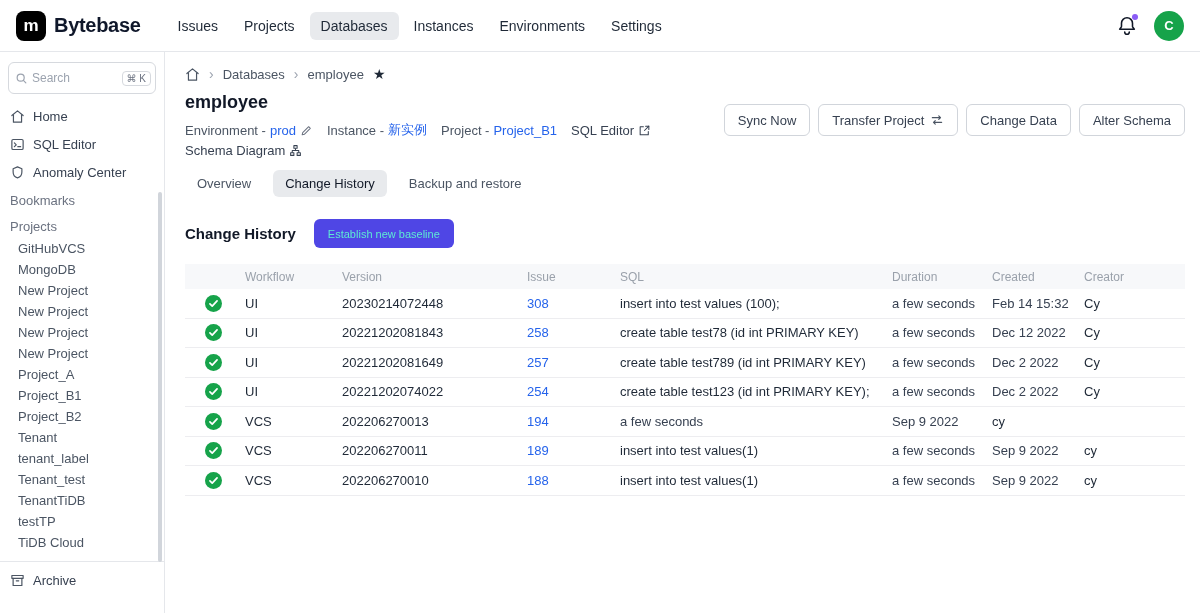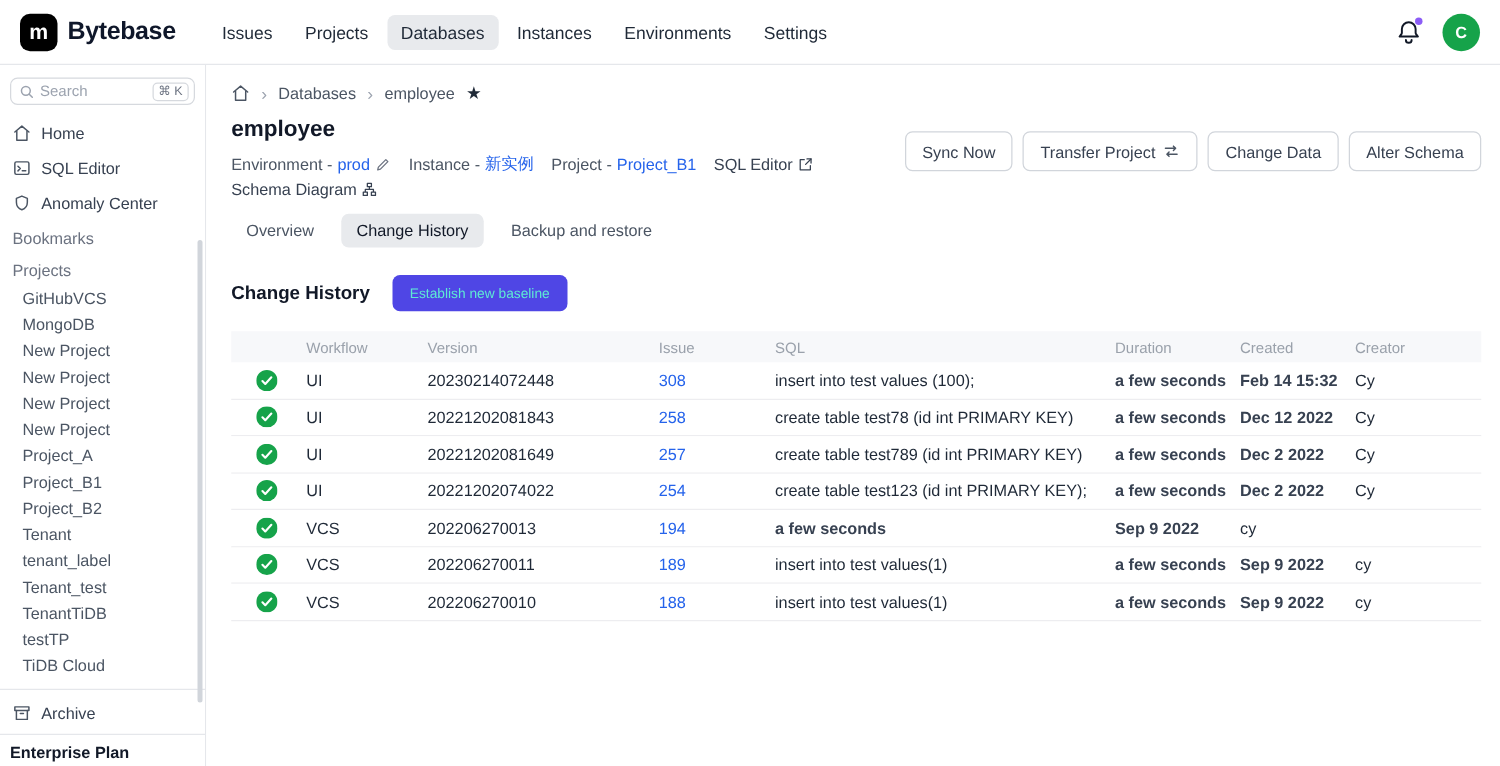--- a/index.html
+++ b/index.html
@@ -18,21 +18,21 @@
   .topnav-item.active { background:#e8eaed; }
   .top-right { margin-left:auto; display:flex; align-items:center; gap:16px; }
   .bell { position:relative; width:22px; height:22px; cursor:pointer; }
   .bell-dot { position:absolute; top:-1px; right:0; width:6px; height:6px; border-radius:50%; background:#8b5cf6; }
   .avatar { width:30px; height:30px; border-radius:50%; background:#16a34a; color:#fff;
     display:flex; align-items:center; justify-content:center; font-size:13px; font-weight:700; cursor:pointer; }
 
   
   .sidebar { position:absolute; top:52px; left:0; bottom:0; width:165px;
     border-right:1px solid #e5e7eb; background:#fff; font-size:13px; padding-top:10px; }
-  .search-box { margin:0 8px 8px 8px; height:22px; border:1px solid #d6d9de; border-radius:6px;
+  .search-box { margin:0 8px 8px 8px; height:32px; border:1px solid #d6d9de; border-radius:6px;
     display:flex; align-items:center; padding:0 4px 0 6px; gap:4px; cursor:text; }
   .search-box svg { flex:0 0 auto; }
   .search-box input { border:none; outline:none; width:100%; font-size:12px; color:#374151;
     font-family:"Liberation Sans","DejaVu Sans",sans-serif; min-width:0; }
   .search-box input::placeholder { color:#9ca3af; }
   .kbd { flex:0 0 auto; font-size:10px; color:#6b7280; border:1px solid #d6d9de; border-radius:4px;
     padding:1px 4px; background:#fff; white-space:nowrap; }
   .side-item { display:flex; align-items:center; gap:8px; height:28px; padding:0 10px;
     color:#374151; cursor:pointer; }
   .side-item svg { flex:0 0 auto; }
@@ -77,21 +77,21 @@
   
   .history-table { margin-top:16px; width:100%; font-size:13px; }
   .trow, .thead { display:grid; grid-template-columns:56px 97px 185px 93px 272px 100px 92px 1fr;
     align-items:center; }
   .thead { background:#f7f8fa; height:25px; color:#9aa1ab; font-size:12px; }
   .thead > div { padding:0 4px; }
   .trow { height:29.5px; border-bottom:1px solid #ededf0; background:#fff; cursor:pointer; }
   .trow > div { padding:0 4px; white-space:nowrap; overflow:hidden; text-overflow:ellipsis; }
   .c-status { display:flex; justify-content:center; align-items:center; }
   .c-issue { color:#2563eb; }
-  .c-duration, .c-created { font-weight:700; color:#374151; }
+  .c-duration, .c-created { font-weight:400; color:#374151; }
 </style>
 </head>
 <body>
 
 <header class="topbar">
   <div class="brand">
     <div class="logo">m</div>
     <span class="brand-name">Bytebase</span>
   </div>
   <nav class="topnav">
@@ -172,21 +172,20 @@
       <svg width="15" height="15" viewBox="0 0 24 24" fill="none" stroke="#4b5563" stroke-width="1.9" stroke-linecap="round" stroke-linejoin="round">
           <rect x="3" y="4" width="18" height="4.5"></rect>
           <path d="M5 8.5V20h14V8.5"></path>
           <path d="M10 12.5h4"></path>
         </svg>
       <span>Archive</span>
     </div>
   </div>
 
   <div class="side-scrollthumb"></div>
-  <div class="side-footer">Enterprise Plan</div>
 </aside>
 
 <main class="main">
 
   <div class="breadcrumb">
     <svg width="15" height="15" viewBox="0 0 24 24" fill="none" stroke="#4b5563" stroke-width="1.9" stroke-linecap="round" stroke-linejoin="round">
         <path d="M3 10.5 12 3l9 7.5"></path>
         <path d="M5.5 9.5V21h13V9.5"></path>
       </svg>
     <span class="crumb-sep">›</span>

